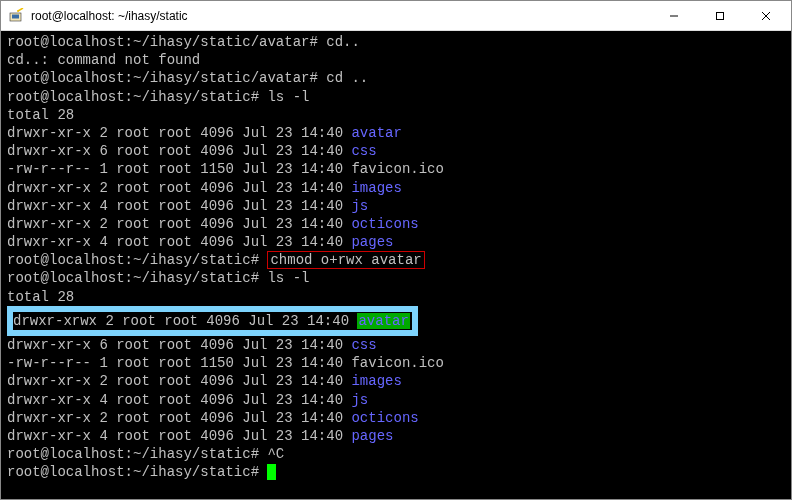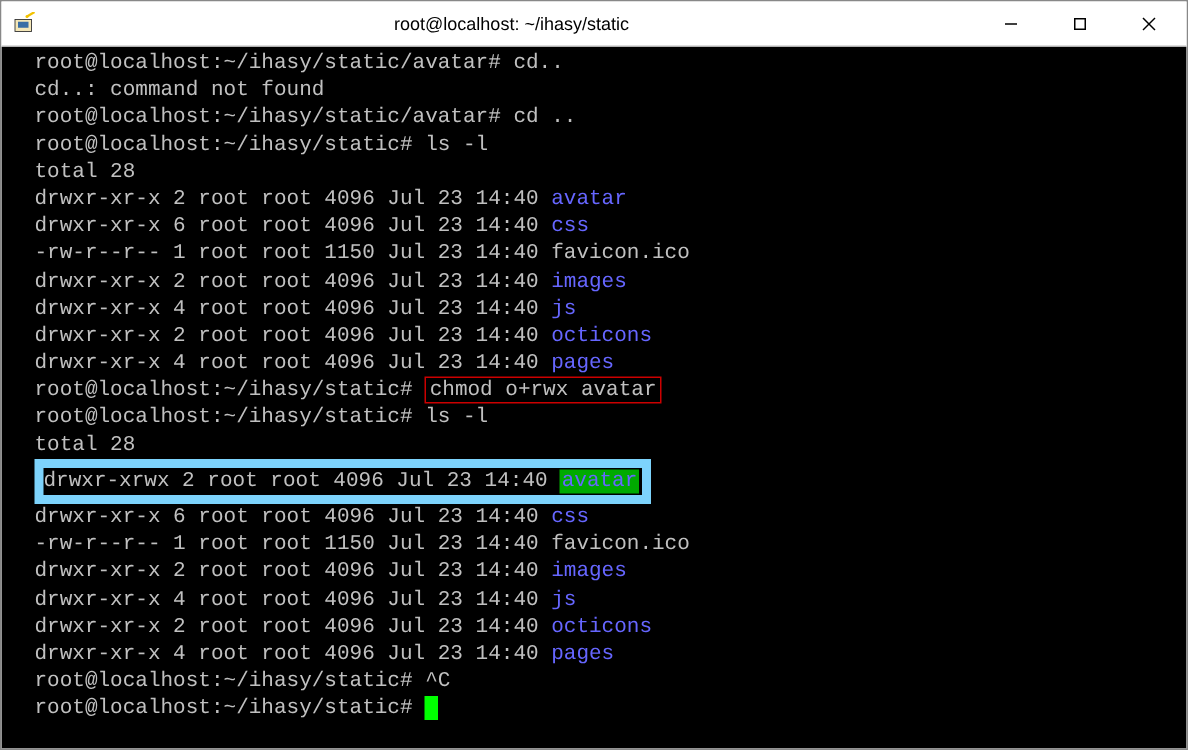--- a/index.html
+++ b/index.html
@@ -22,40 +22,39 @@
   .titlebar {
     height: 30px;
     background: #fff;
     border-bottom: 1px solid #ddd;
     display: flex;
     align-items: center;
     padding: 0 2px 0 8px;
     font-family: "Segoe UI", Tahoma, sans-serif;
     font-size: 12px;
     color: #000;
-    text-align: center;
   }
   .titlebar .icon {
     width: 16px; height: 16px; margin-right: 6px;
     display: inline-flex; align-items: center; justify-content: center;
   }
   .titlebar .title { flex: 1; }
   .win-controls { display: flex; height: 100%; }
   .win-btn {
     width: 46px; height: 100%;
     display: flex; align-items: center; justify-content: center;
     font-family: "Segoe UI Symbol", sans-serif;
     font-size: 10px;
     color: #000;
   }
   .terminal {
     flex: 1;
     background: #000;
     color: #c0c0c0;
-    padding: 2px 22px;
+    padding: 2px 6px;
     overflow: hidden;
     line-height: 1.3;
     white-space: pre;
     font-family: Liberation Mono, monospace;
   }
   .line { display: block; }
   .prompt { color: #c0c0c0; }
   .dirname { color: #6666ff; }
   .avatar-hl { background: #00aa00; color: #6666ff; padding: 0 1px; }
   .redbox1 {

